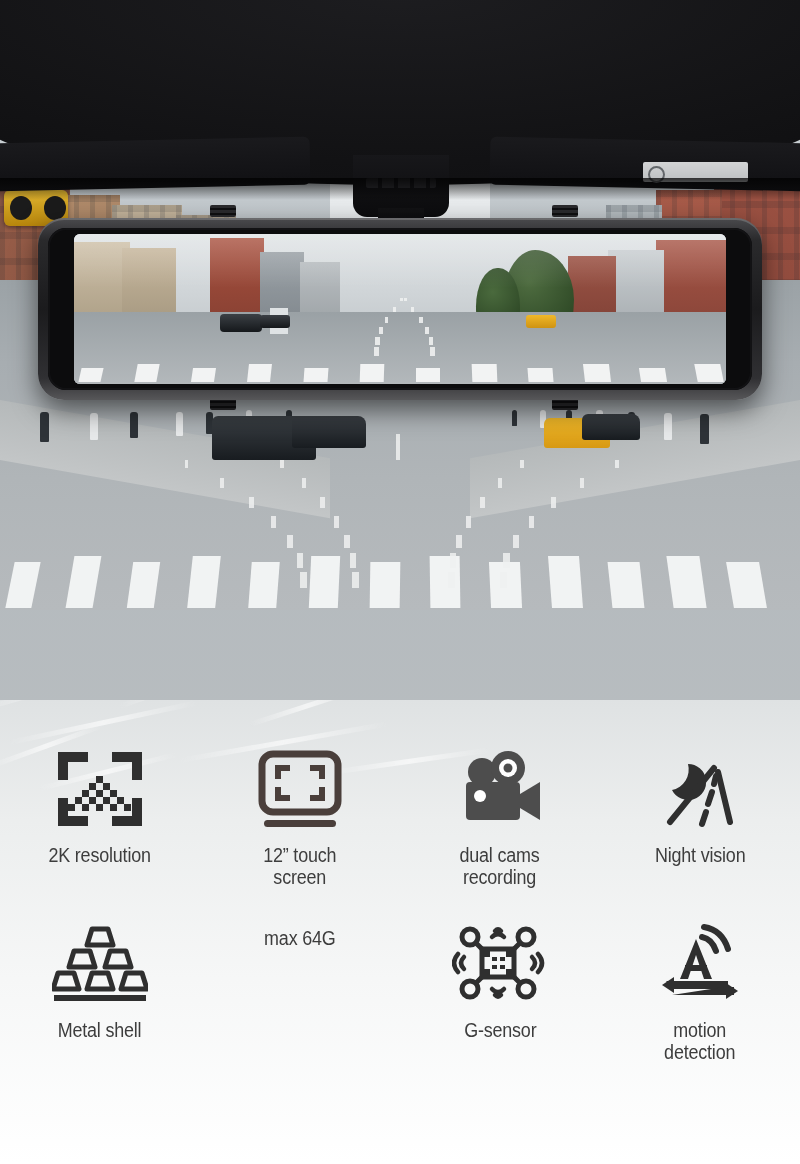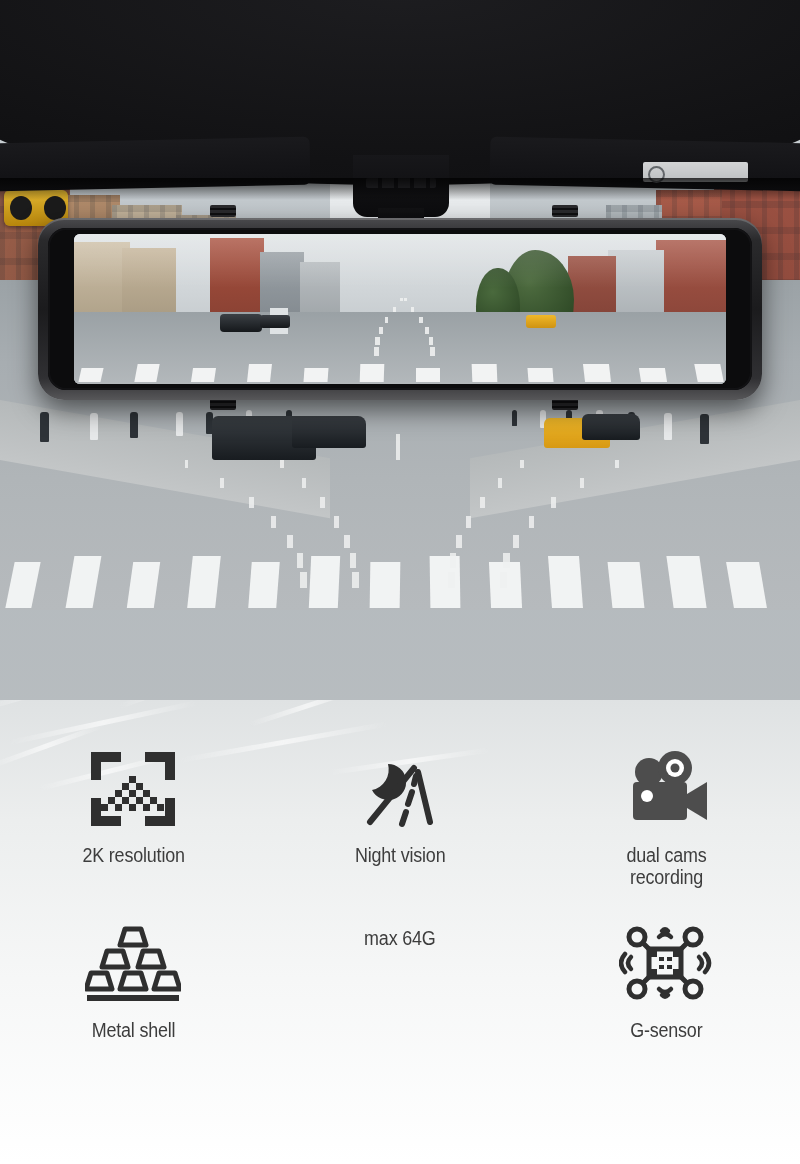--- a/index.html
+++ b/index.html
@@ -428,52 +428,68 @@
                   <rect x="30" y="58" width="7" height="7"></rect>
                   <rect x="44" y="58" width="7" height="7"></rect>
                   <rect x="58" y="58" width="7" height="7"></rect>
                   <rect x="72" y="58" width="7" height="7"></rect>
               </g>
             </svg>
           </div>
           <div class="lbl">2K resolution</div>
         </div>
 
-
+        <div class="cell">
+          <div class="icon-wrap">
+            <svg width="96" height="86" viewBox="0 0 96 86">
+              <rect x="10" y="8" width="76" height="58" rx="11" ry="11" fill="none" stroke="#4a3f3b" stroke-width="7"></rect>
+              <g fill="none" stroke="#4a3f3b" stroke-width="6" stroke-linecap="square">
+                <path d="M26 30v-8h9"></path>
+                  <path d="M70 30v-8h-9"></path>
+                <path d="M26 44v8h9"></path>
+                  <path d="M70 44v8h-9"></path>
+              </g>
+              <rect x="12" y="74" width="72" height="7" rx="3.5" fill="#4a3f3b"></rect>
+            </svg>
+          </div>
+          <div class="lbl">12” touch
+screen</div>
+        </div>
+
+
+        <div class="cell">
+          <div class="icon-wrap">
+            <svg width="96" height="86" viewBox="0 0 96 86">
+              <circle cx="30" cy="26" r="14" fill="#4d4d4d"></circle>
+              <circle cx="56" cy="22" r="17" fill="#4d4d4d"></circle>
+              <circle cx="56" cy="22" r="9" fill="#ffffff"></circle>
+              <circle cx="56" cy="22" r="4.5" fill="#4d4d4d"></circle>
+              <rect x="14" y="36" width="54" height="38" rx="4" fill="#4d4d4d"></rect>
+              <circle cx="28" cy="50" r="6" fill="#ffffff"></circle>
+              <path d="M68 48 L88 36 V74 L68 62 Z" fill="#4d4d4d"></path>
+            </svg>
+          </div>
+          <div class="lbl">dual cams
+recording</div>
+        </div>
 
         <div class="cell">
           <div class="icon-wrap">
             <svg width="96" height="86" viewBox="0 0 96 86">
               <path d="M36 18a18 18 0 1 1-16 26 21 21 0 0 0 16-26z" fill="#2f2f2f"></path>
               <g stroke="#2f2f2f" stroke-width="6" stroke-linecap="round" fill="none">
                 <path d="M18 76 L62 22"></path>
                 <path d="M78 76 L66 26"></path>
                 <path d="M50 78 l4 -12"></path>
                 <path d="M56 58 l4 -12"></path>
                 <path d="M62 38 l2 -8"></path>
               </g>
             </svg>
           </div>
           <div class="lbl">Night vision</div>
-        </div>
-
-        <div class="cell">
-          <div class="icon-wrap">
-            <svg width="96" height="86" viewBox="0 0 96 86">
-              <circle cx="30" cy="26" r="14" fill="#4d4d4d"></circle>
-              <circle cx="56" cy="22" r="17" fill="#4d4d4d"></circle>
-              <circle cx="56" cy="22" r="9" fill="#ffffff"></circle>
-              <circle cx="56" cy="22" r="4.5" fill="#4d4d4d"></circle>
-              <rect x="14" y="36" width="54" height="38" rx="4" fill="#4d4d4d"></rect>
-              <circle cx="28" cy="50" r="6" fill="#ffffff"></circle>
-              <path d="M68 48 L88 36 V74 L68 62 Z" fill="#4d4d4d"></path>
-            </svg>
-          </div>
-          <div class="lbl">dual cams
-recording</div>
         </div>
       </div>
 
       <div class="row row2">
 
         <div class="cell">
           <div class="icon-wrap">
             <svg width="96" height="86" viewBox="0 0 96 86">
               <g fill="none" stroke="#2f2f2f" stroke-width="5" stroke-linejoin="round">
                 <path d="M40 8h16l5 16H35z"></path>
@@ -523,16 +539,34 @@
                 <path d="M12 36q-6 6 0 12"></path>
                   <path d="M6 33q-8 9 0 18"></path>
                 <path d="M80 36q6 6 0 12"></path>
                   <path d="M86 33q8 9 0 18"></path>
               </g>
             </svg>
           </div>
           <div class="lbl">G-sensor</div>
         </div>
 
+        <div class="cell">
+          <div class="icon-wrap">
+            <svg width="96" height="86" viewBox="0 0 96 86">
+              <path d="M44 18 L28 58 h8 L44 34 L52 58 h8 Z" fill="#2f2f2f"></path>
+              <rect x="33" y="44" width="22" height="6" fill="#2f2f2f"></rect>
+              <g fill="none" stroke="#2f2f2f" stroke-width="6" stroke-linecap="round">
+                <path d="M50 16q10 2 14 14"></path>
+                <path d="M52 6q18 3 24 22"></path>
+              </g>
+              <path d="M14 60h62v8H22z" fill="#2f2f2f"></path>
+              <path d="M22 56 L10 64 L22 72 Z" fill="#2f2f2f"></path>
+              <path d="M20 74h62v-8H72z" fill="#2f2f2f"></path>
+              <path d="M74 62 L86 70 L74 78 Z" fill="#2f2f2f"></path>
+            </svg>
+          </div>
+          <div class="lbl">motion
+detection</div>
+        </div>
       </div>
     </div>
   </div>
 </div>
 
 </body></html>

